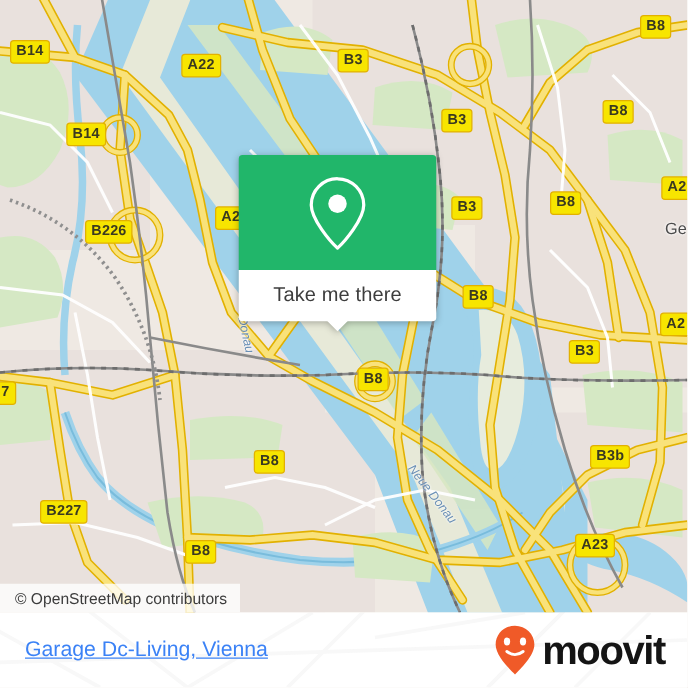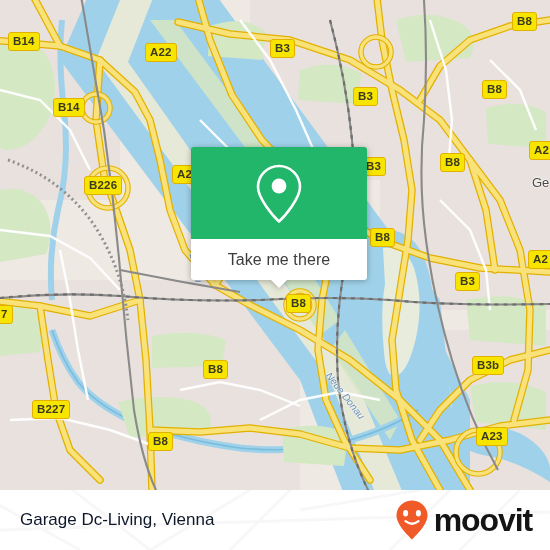--- a/index.html
+++ b/index.html
@@ -68,23 +68,22 @@
     white-space: nowrap;
     text-shadow: 0 0 2px #ffffff, 0 0 3px #ffffff;
     margin-top: 29px;
   }
 
   
   #popup {
     position: absolute;
     left: 191px;
     top: 124px;
-    width: 176px;
+    width: 158px;
     filter: drop-shadow(0 1px 3px rgba(0,0,0,0.30));
-    margin-top: 23px;
   }
   #popup-top {
     height: 92px;
     border-radius: 3px 3px 0 0;
     display: flex;
     align-items: center;
     justify-content: center;
   }
   #popup-bottom {
     height: 41px;
@@ -142,24 +141,25 @@
   #footer-watermark {
     position: absolute;
     left: 0; top: 0;
     opacity: 0.07;
   }
   #footer-title {
     position: absolute;
     left: 20px;
     top: 50%;
     transform: translateY(-50%);
-    color: #0f172a;
+    color: #3b82f6;
     font-family: "Liberation Sans", sans-serif;
     font-size: 17px;
     white-space: nowrap;
+    text-decoration: underline;
   }
   #footer-logo {
     position: absolute;
     right: 18px;
     top: 50%;
     transform: translateY(-50%);
     display: flex;
     align-items: center;
   }
   #footer-logo-text {
@@ -322,35 +322,35 @@
     </svg>
 
     <div>
       <div class="shield" style="left:8px;top:22px">B14</div>
       <div class="shield" style="left:145px;top:33px">A22</div>
       <div class="shield" style="left:270px;top:29px">B3</div>
       <div class="shield" style="left:512px;top:2px">B8</div>
       <div class="shield" style="left:53px;top:88px">B14</div>
       <div class="shield" style="left:353px;top:77px">B3</div>
       <div class="shield" style="left:482px;top:70px">B8</div>
-      <div class="shield" style="left:84px;top:166px">B226</div>
+      <div class="shield" style="left:68px;top:166px">B226</div>
       <div class="shield" style="left:172px;top:155px">A2</div>
       <div class="shield" style="left:361px;top:147px">B3</div>
       <div class="shield" style="left:440px;top:143px">B8</div>
       <div class="shield" style="left:529px;top:131px">A2</div>
       <div class="shield" style="left:370px;top:218px">B8</div>
       <div class="shield" style="left:-4px;top:295px">7</div>
       <div class="shield" style="left:286px;top:284px">B8</div>
       <div class="shield" style="left:455px;top:262px">B3</div>
       <div class="shield" style="left:528px;top:240px">A2</div>
       <div class="shield" style="left:203px;top:350px">B8</div>
       <div class="shield" style="left:472px;top:346px">B3b</div>
       <div class="shield" style="left:32px;top:390px">B227</div>
       <div class="shield" style="left:148px;top:422px">B8</div>
-      <div class="shield" style="left:476px;top:417px">A23</div>
+      <div class="shield" style="left:460px;top:417px">A23</div>
     </div>
 
     <div class="water-label" style="left:328px;top:368px;transform:rotate(52deg);transform-origin:0 50%">Neue Donau</div>
     <div class="water-label" style="left:193px;top:248px;transform:rotate(78deg);transform-origin:0 50%">Donau</div>
 
     <div class="place-label" style="left:532px;top:146px">Ge</div>
 
     <div id="popup">
       <div id="popup-top" style="background:#21b66a">
         <svg width="52" height="64" viewBox="0 0 52 64">
@@ -358,20 +358,23 @@
                    C 20.5,55.5 5,37.5 5,26 C 5,14.4 14.4,5 26,5 Z" fill="none" stroke="#ffffff" stroke-width="2.6" stroke-linejoin="round"></path>
           <circle cx="26" cy="25" r="7.4" fill="#ffffff"></circle>
         </svg>
       </div>
       <div id="popup-bottom">
         <span id="popup-label">Take me there</span>
         <div id="popup-tail"></div>
       </div>
     </div>
 
+    <div id="osm-attrib">
+      <span>© OpenStreetMap contributors</span>
+    </div>
   </div>
 
   <div id="footer">
     <svg id="footer-watermark" width="550" height="60" viewBox="0 0 550 60">
       <g stroke="#9a9a9a" stroke-width="3" fill="none">
         <path d="M -10,10 L 80,60"></path>
         <path d="M 60,-10 L 150,60"></path>
         <path d="M 150,60 L 250,0"></path>
         <path d="M 230,60 L 300,-10"></path>
         <path d="M 300,20 L 420,0"></path>

